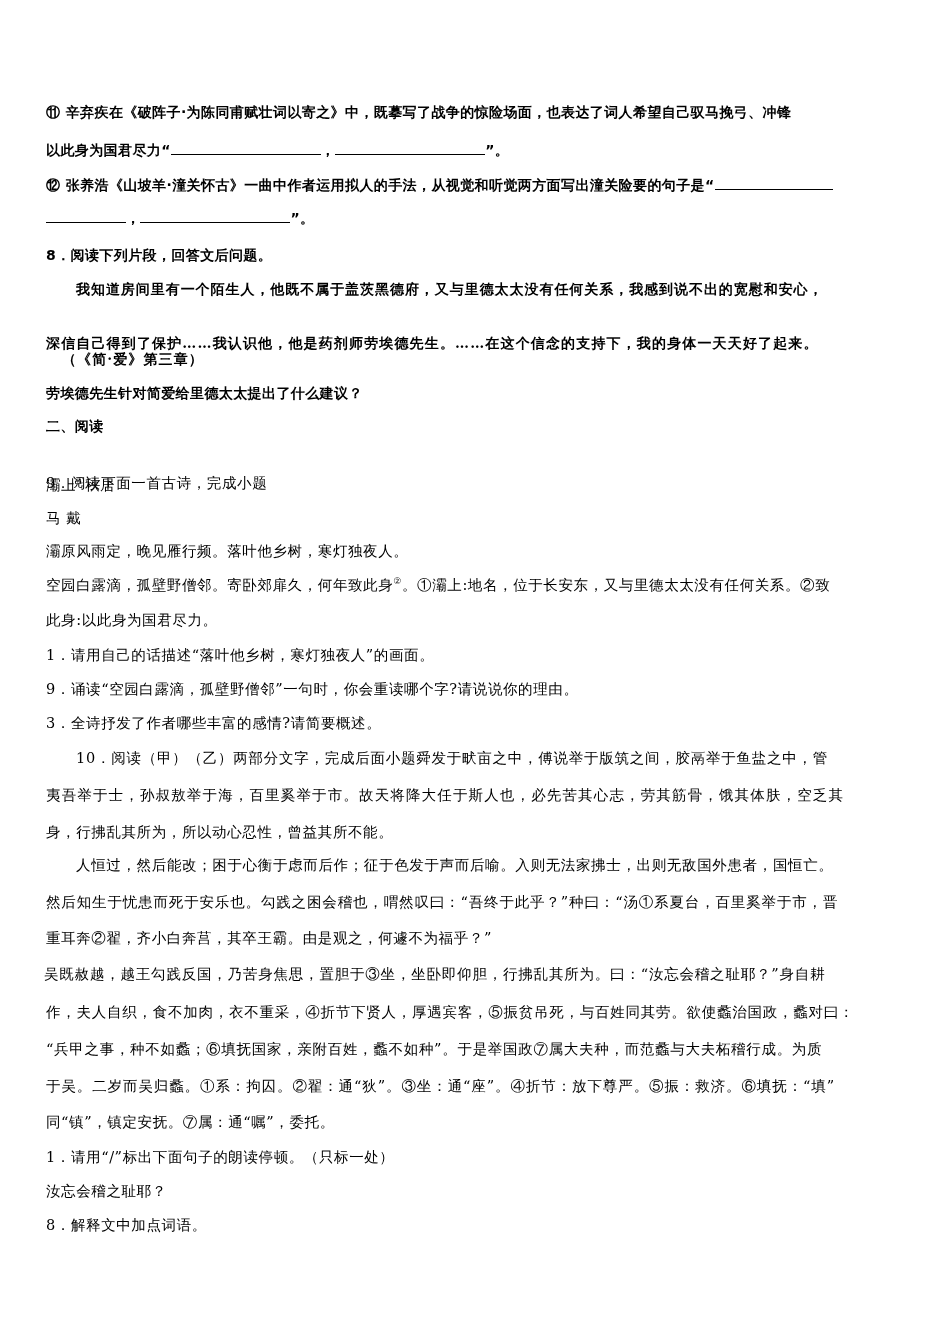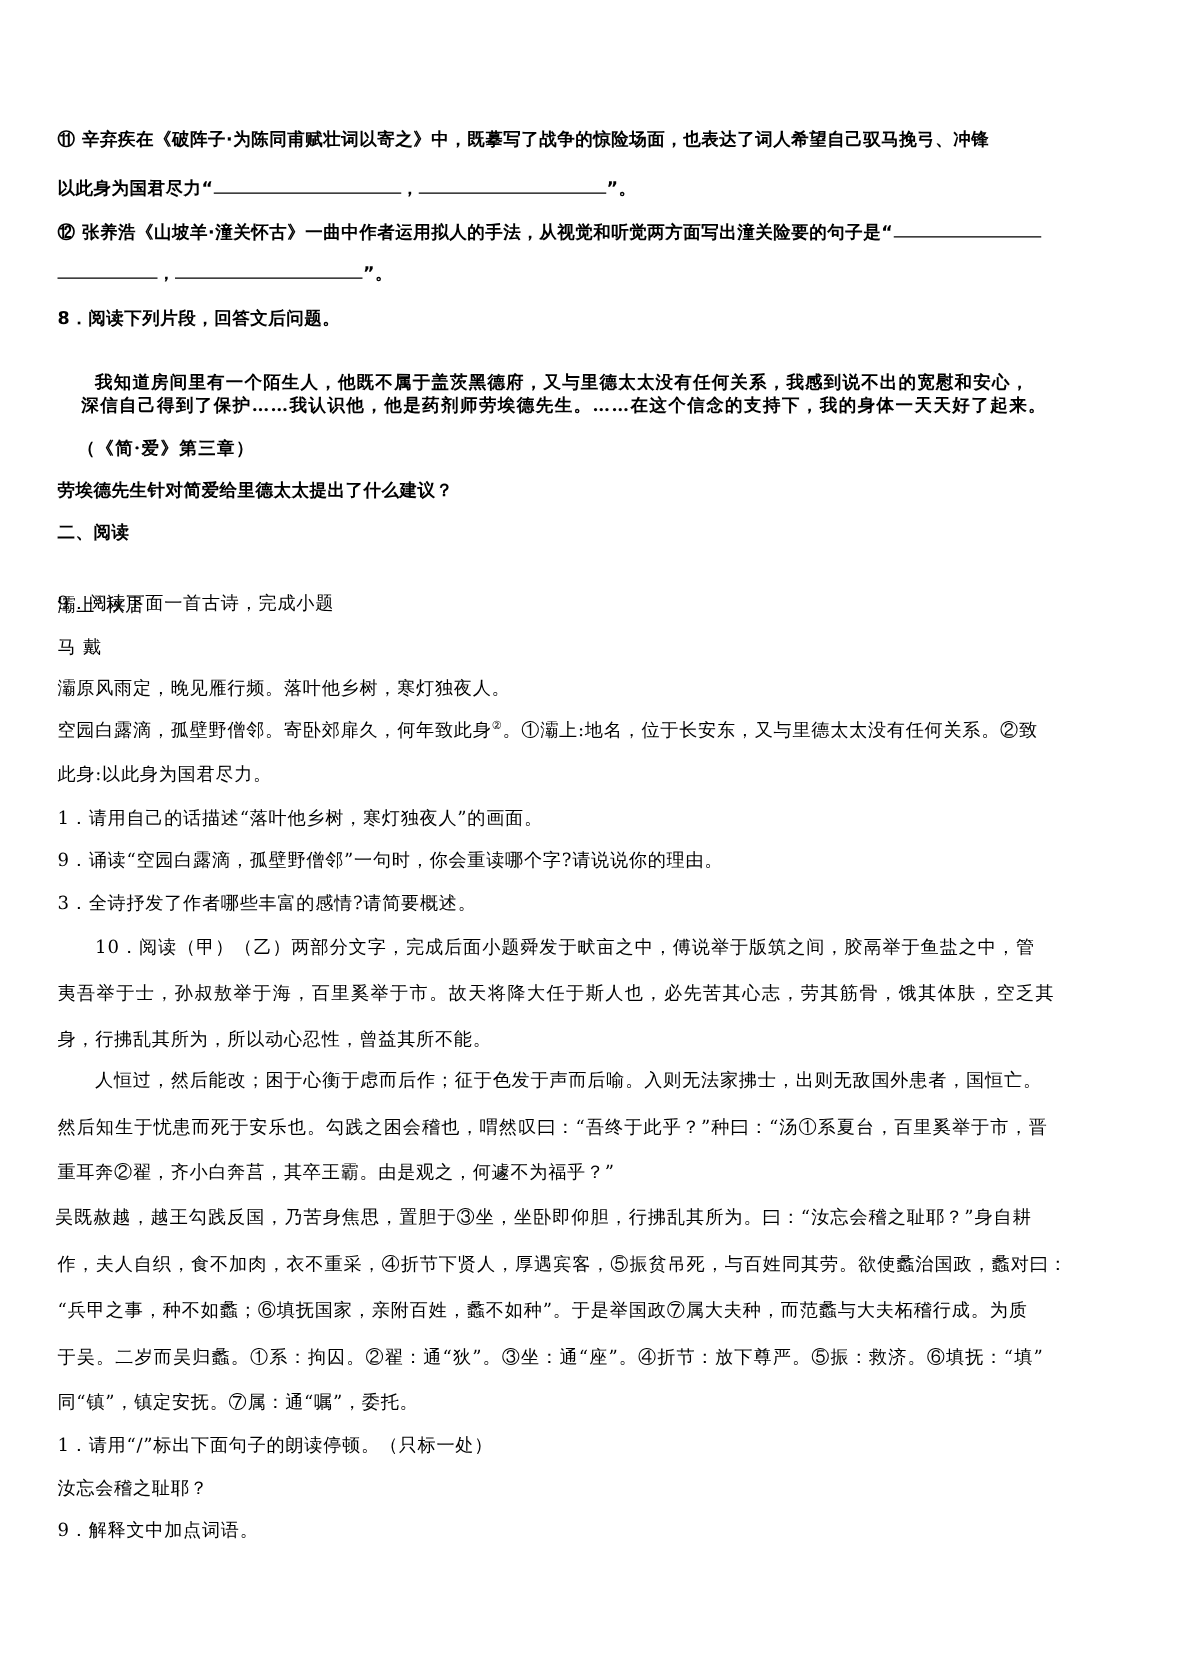--- a/index.html
+++ b/index.html
@@ -27,22 +27,22 @@
 
   <div class="line bold" style="top:175px;">
     <span>⑫</span>
     <span>张养浩《山坡羊·潼关怀古》一曲中作者运用拟人的手法，从视觉和听觉两方面写出潼关险要的句子是“</span><span class="blank" style="width:118px;"></span>
   </div>
   <div class="line bold" style="top:208px;">
     <span class="blank" style="width:80px;"></span><span>，</span><span class="blank" style="width:150px;"></span><span>”。</span>
   </div>
 
   <div class="line bold" style="top:245px;">8．阅读下列片段，回答文后问题。</div>
-  <div class="line serifb" style="top:296px; left:30px; letter-spacing:0.95px;text-align:center;">我知道房间里有一个陌生人，他既不属于盖茨黑德府，又与里德太太没有任何关系，我感到说不出的宽慰和安心，</div>
-  <div class="line serifb" style="top:315px; letter-spacing:1.15px;margin-left:19px;">深信自己得到了保护……我认识他，他是药剂师劳埃德先生。……在这个信念的支持下，我的身体一天天好了起来。</div>
+  <div class="line serifb" style="top:279px; left:30px; letter-spacing:0.95px;text-align:center;">我知道房间里有一个陌生人，他既不属于盖茨黑德府，又与里德太太没有任何关系，我感到说不出的宽慰和安心，</div>
+  <div class="line serifb" style="top:333px; letter-spacing:1.15px;">深信自己得到了保护……我认识他，他是药剂师劳埃德先生。……在这个信念的支持下，我的身体一天天好了起来。</div>
   <div class="line serifb" style="top:349px; left:16px;">（《简·爱》第三章）</div>
   <div class="line bold" style="top:383px;">劳埃德先生针对简爱给里德太太提出了什么建议？</div>
 
   <div class="line bold" style="top:416px;">二、阅读</div>
 
   <div class="line serif" style="top:436px;margin-top:37px;">9．阅读下面一首古诗，完成小题</div>
   <div class="line serif" style="top:475px;">
     <span>灞上</span><sup>①</sup><span>秋居</span>
   </div>
   <div class="line serif" style="top:508px;">马 戴</div>
@@ -61,15 +61,15 @@
   <div class="line serif" style="top:855px; left:30px; letter-spacing:0.65px;">人恒过，然后能改；困于心衡于虑而后作；征于色发于声而后喻。入则无法家拂士，出则无敌国外患者，国恒亡。</div>
   <div class="line serif" style="top:892px; letter-spacing:0.85px;">然后知生于忧患而死于安乐也。勾践之困会稽也，喟然叹曰：“吾终于此乎？”种曰：“汤①系夏台，百里奚举于市，晋</div>
   <div class="line serif" style="top:928px;">重耳奔②翟，齐小白奔莒，其卒王霸。由是观之，何遽不为福乎？”</div>
   <div class="line serif" style="top:964px; left:-2px; letter-spacing:0.8px;">吴既赦越，越王勾践反国，乃苦身焦思，置胆于③坐，坐卧即仰胆，行拂乱其所为。曰：“汝忘会稽之耻耶？”身自耕</div>
   <div class="line serif" style="top:1002px; letter-spacing:0.75px;">作，夫人自织，食不加肉，衣不重采，④折节下贤人，厚遇宾客，⑤振贫吊死，与百姓同其劳。欲使蠡治国政，蠡对曰：</div>
   <div class="line serif" style="top:1039px; letter-spacing:0.7px;">“兵甲之事，种不如蠡；⑥填抚国家，亲附百姓，蠡不如种”。于是举国政⑦属大夫种，而范蠡与大夫柘稽行成。为质</div>
   <div class="line serif" style="top:1076px; letter-spacing:0.9px;">于吴。二岁而吴归蠡。①系：拘囚。②翟：通“狄”。③坐：通“座”。④折节：放下尊严。⑤振：救济。⑥填抚：“填”</div>
   <div class="line serif" style="top:1112px;">同“镇”，镇定安抚。⑦属：通“嘱”，委托。</div>
   <div class="line serif" style="top:1147px;text-align:center;">1．请用“/”标出下面句子的朗读停顿。（只标一处）</div>
   <div class="line serif" style="top:1181px;">汝忘会稽之耻耶？</div>
-  <div class="line serif" style="top:1215px;">9．解释文中加点词语。</div>
+  <div class="line serif" style="top:1215px;">8．解释文中加点词语。</div>
 
 </div>
 
 </body></html>

